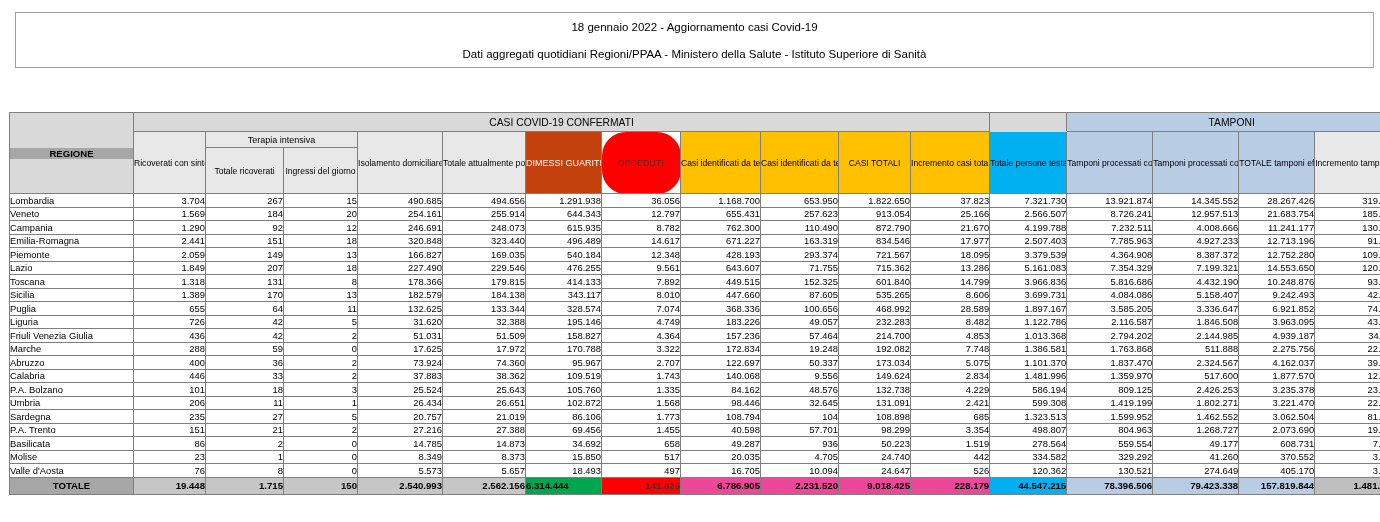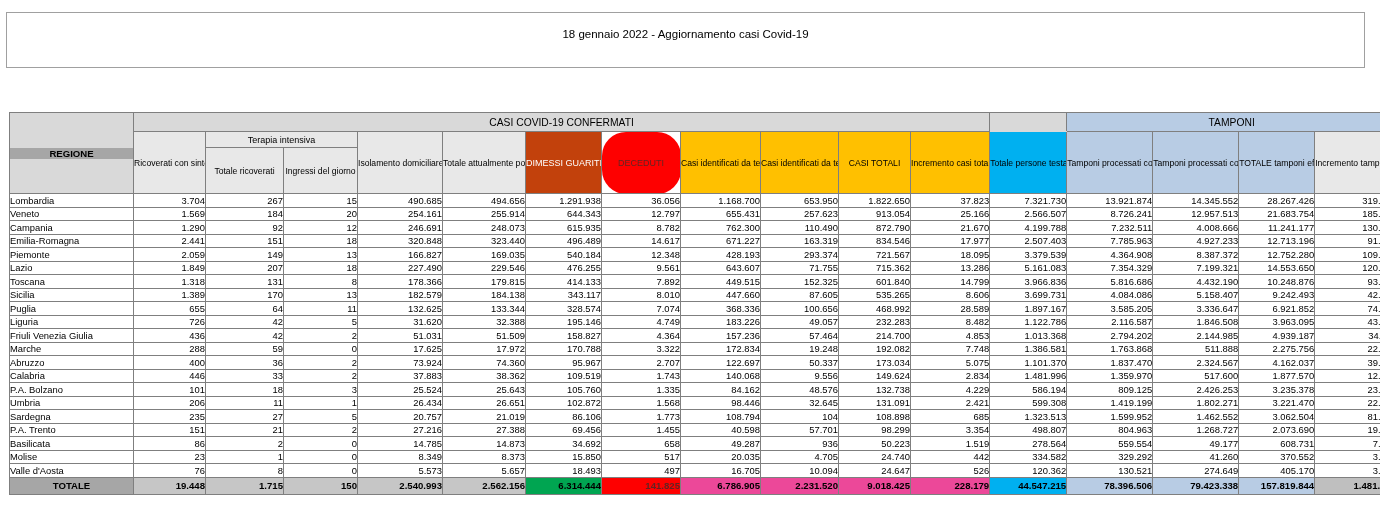--- a/index.html
+++ b/index.html
@@ -11,21 +11,21 @@
     overflow: hidden;
   }
   body {
     font-family: "Liberation Sans", sans-serif;
     color: #000;
   }
 
   
   #title-banner {
     position: absolute;
-    left: 6px;
+    left: 15px;
     top: 12px;
     width: 1359px;
     height: 56px;
     border: 1px solid #a0a0a0;
     box-sizing: border-box;
     background: #ffffff;
     display: flex;
     flex-direction: column;
     align-items: center;
     justify-content: center;
@@ -106,36 +106,37 @@
   td.num {
     text-align: right;
     padding-right: 3px;
     background: #ffffff;
   }
 
   
   tr.totalrow td { height: 17px; font-weight: bold; font-size: 9.6px; }
   td.t-label  { background: #a6a6a6; text-align: center; }
   td.t-gray   { background: #c6c6c6; text-align: right; padding-right: 3px; }
-  td.t-green  { background: #00a551; text-align: right; padding-right: 3px; margin-top: 27px; }
+  td.t-green  { background: #00a551; text-align: left; padding-right: 3px; margin-top: 27px; }
   td.t-red    { background: #fe0000; color: #632423; text-align: right; padding-right: 3px; }
   td.t-orange { background: #ec4899; text-align: right; padding-right: 3px; }
   td.t-cyan   { background: #00b0f0; text-align: right; padding-right: 3px; }
   td.t-blue   { background: #b8cce4; text-align: right; padding-right: 3px; }
   td.t-lgray  { background: #bfbfbf; text-align: right; padding-right: 3px; }
 
   
   .sep-left  { border-left: 2px solid #000; }
   .sep-right { border-right: 2px solid #000; }
 </style>
 </head>
 <body>
 
 <div id="title-banner">
   <div class="line1">18 gennaio 2022 - Aggiornamento casi Covid-19</div>
+  <div class="line2">Dati aggregati quotidiani Regioni/PPAA - Ministero della Salute - Istituto Superiore di Sanità</div>
 </div>
 
 <div id="table-wrap">
   <table class="covid">
     <colgroup>
       <col style="width:124px">
       <col style="width:72px">
       <col style="width:78px">
       <col style="width:74px">
       <col style="width:85px">

